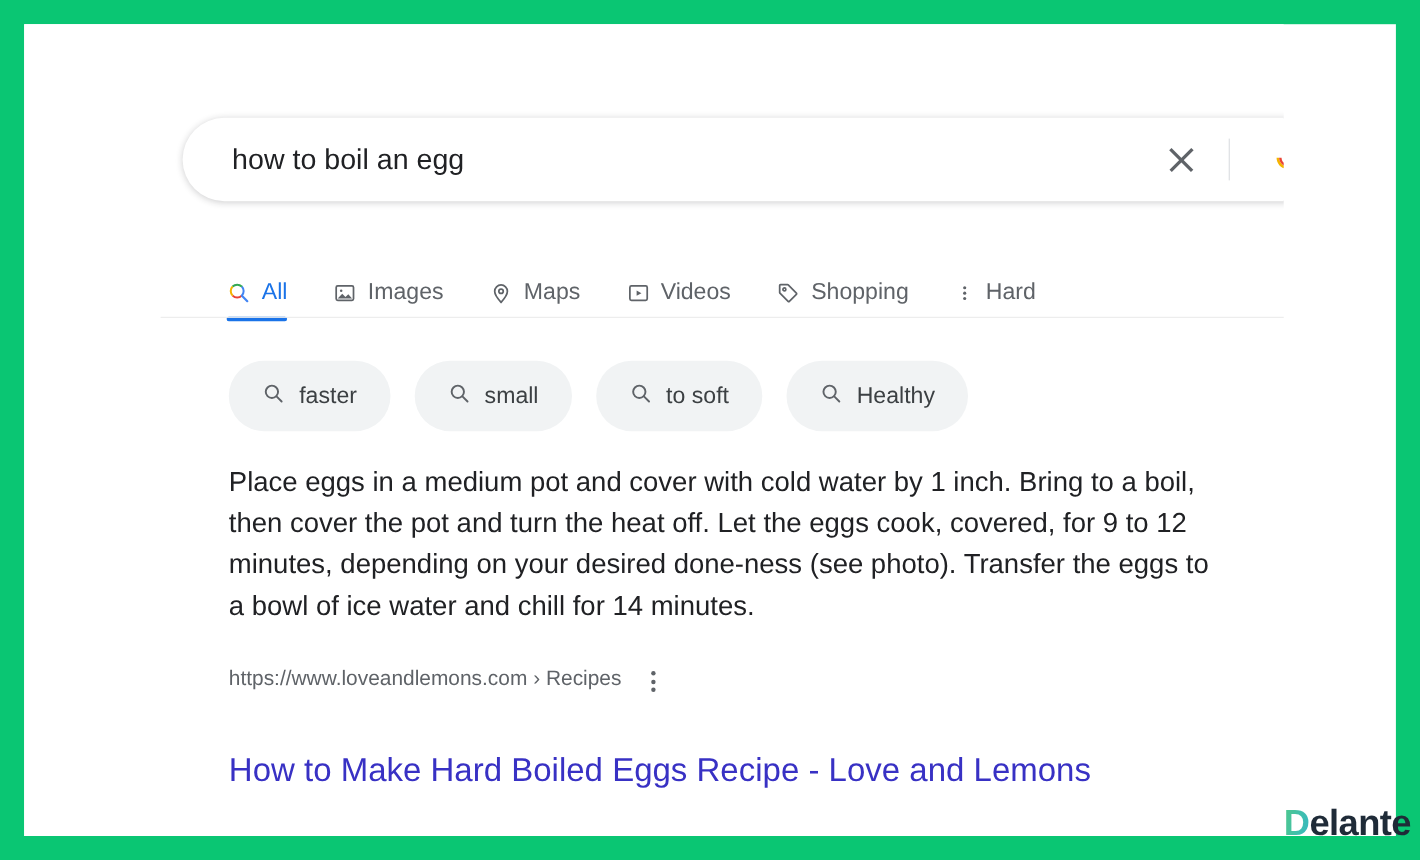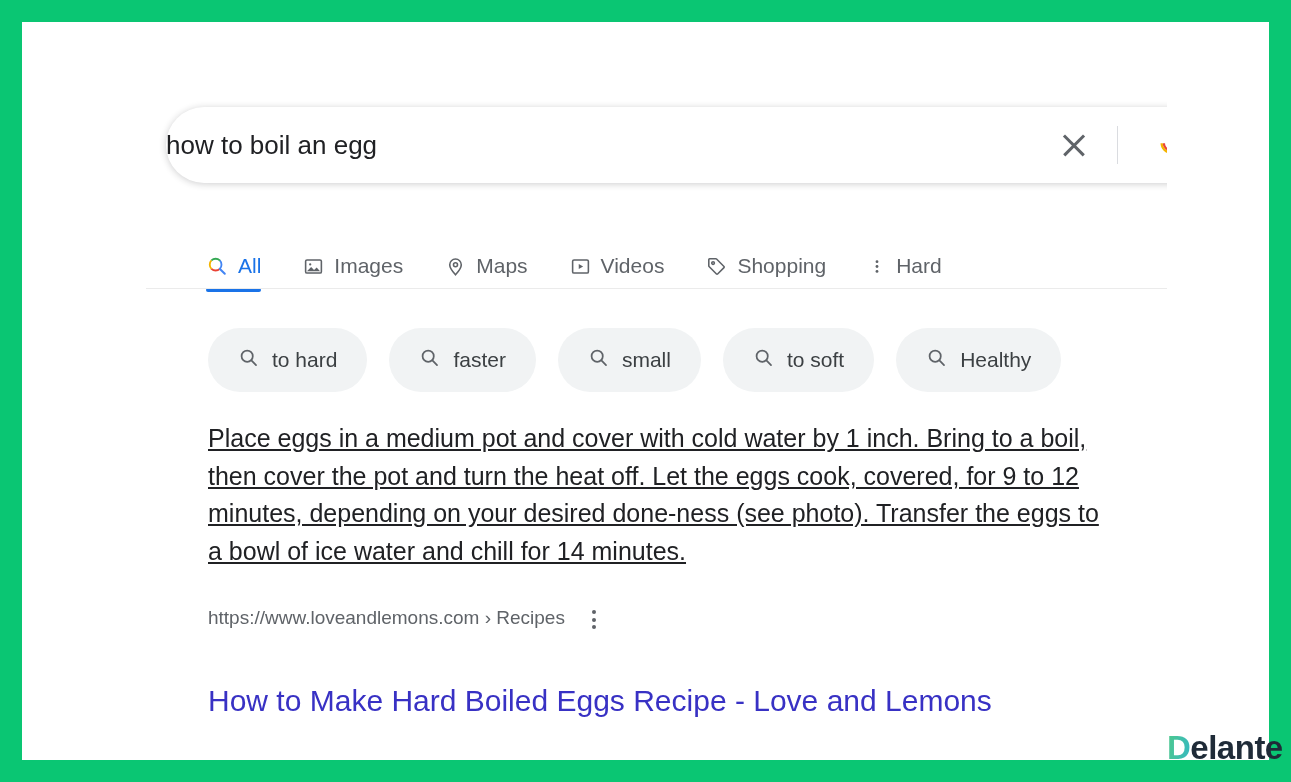--- a/index.html
+++ b/index.html
@@ -44,20 +44,21 @@
     display: flex;
     align-items: center;
   }
   #search-input {
     border: none;
     outline: none;
     background: transparent;
     font-family: "Liberation Sans", sans-serif;
     font-size: 26px;
     color: #202124;
+    margin-left: 45px;
     width: 700px;
     padding: 0;
   }
   #clear-btn {
     position: absolute;
     right: 135px;
     top: 50%;
     transform: translateY(-50%);
     width: 34px; height: 34px;
     cursor: pointer;
@@ -155,21 +156,20 @@
 
   
   #snippet {
     position: absolute;
     left: 186px;
     top: 398px;
     width: 910px;
     font-size: 25px;
     line-height: 37.5px;
     color: #202124;
-    text-decoration: underline;
   }
 
   
   #result-url-row {
     position: absolute;
     left: 186px;
     top: 585px;
     display: flex;
     align-items: flex-start;
     gap: 24px;
@@ -314,29 +314,20 @@
     <div id="tabs-divider"></div>
 
     <div id="chips">
       <div class="chip">
         <span>
           <svg width="21" height="21" viewBox="0 0 24 24" fill="none" stroke="#5f6368" stroke-width="2">
             <circle cx="10.5" cy="10.5" r="6.4"></circle>
               <line x1="15.3" y1="15.3" x2="20.6" y2="20.6" stroke-linecap="round"></line>
           </svg>
         </span>
-        <span>to hard</span>
-      </div>
-      <div class="chip">
-        <span>
-          <svg width="21" height="21" viewBox="0 0 24 24" fill="none" stroke="#5f6368" stroke-width="2">
-            <circle cx="10.5" cy="10.5" r="6.4"></circle>
-              <line x1="15.3" y1="15.3" x2="20.6" y2="20.6" stroke-linecap="round"></line>
-          </svg>
-        </span>
         <span>faster</span>
       </div>
       <div class="chip">
         <span>
           <svg width="21" height="21" viewBox="0 0 24 24" fill="none" stroke="#5f6368" stroke-width="2">
             <circle cx="10.5" cy="10.5" r="6.4"></circle>
               <line x1="15.3" y1="15.3" x2="20.6" y2="20.6" stroke-linecap="round"></line>
           </svg>
         </span>
         <span>small</span>

